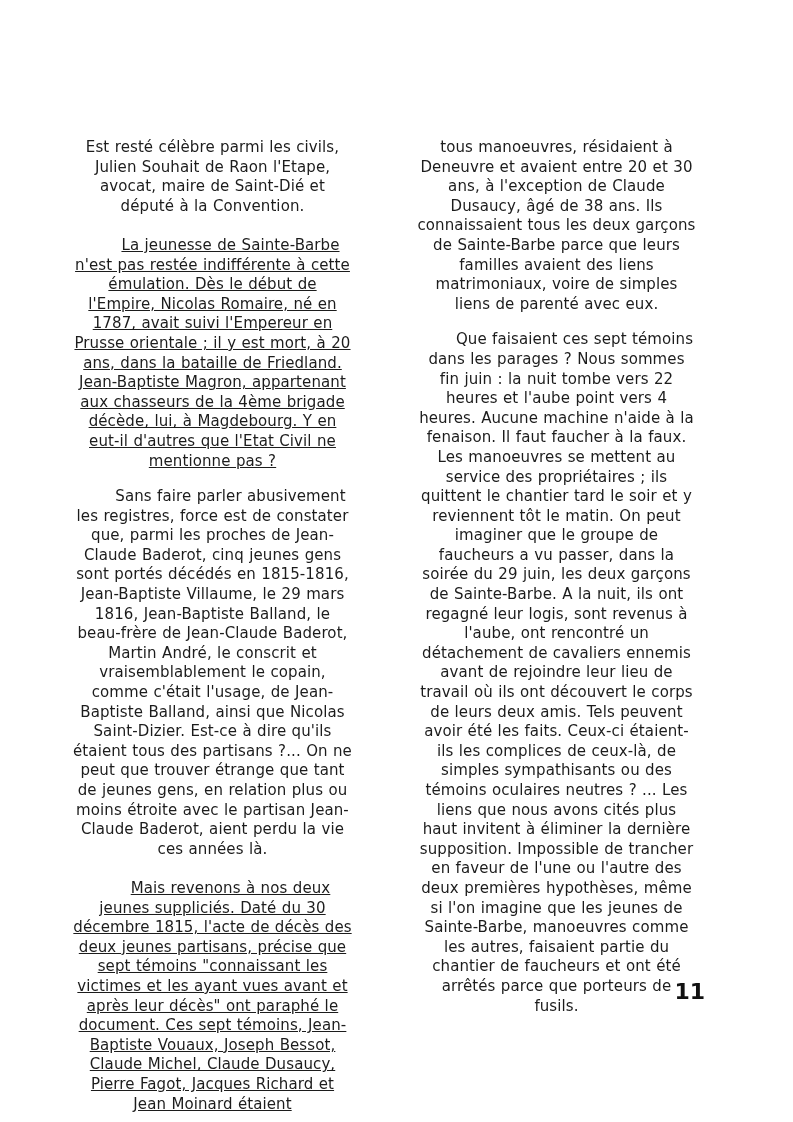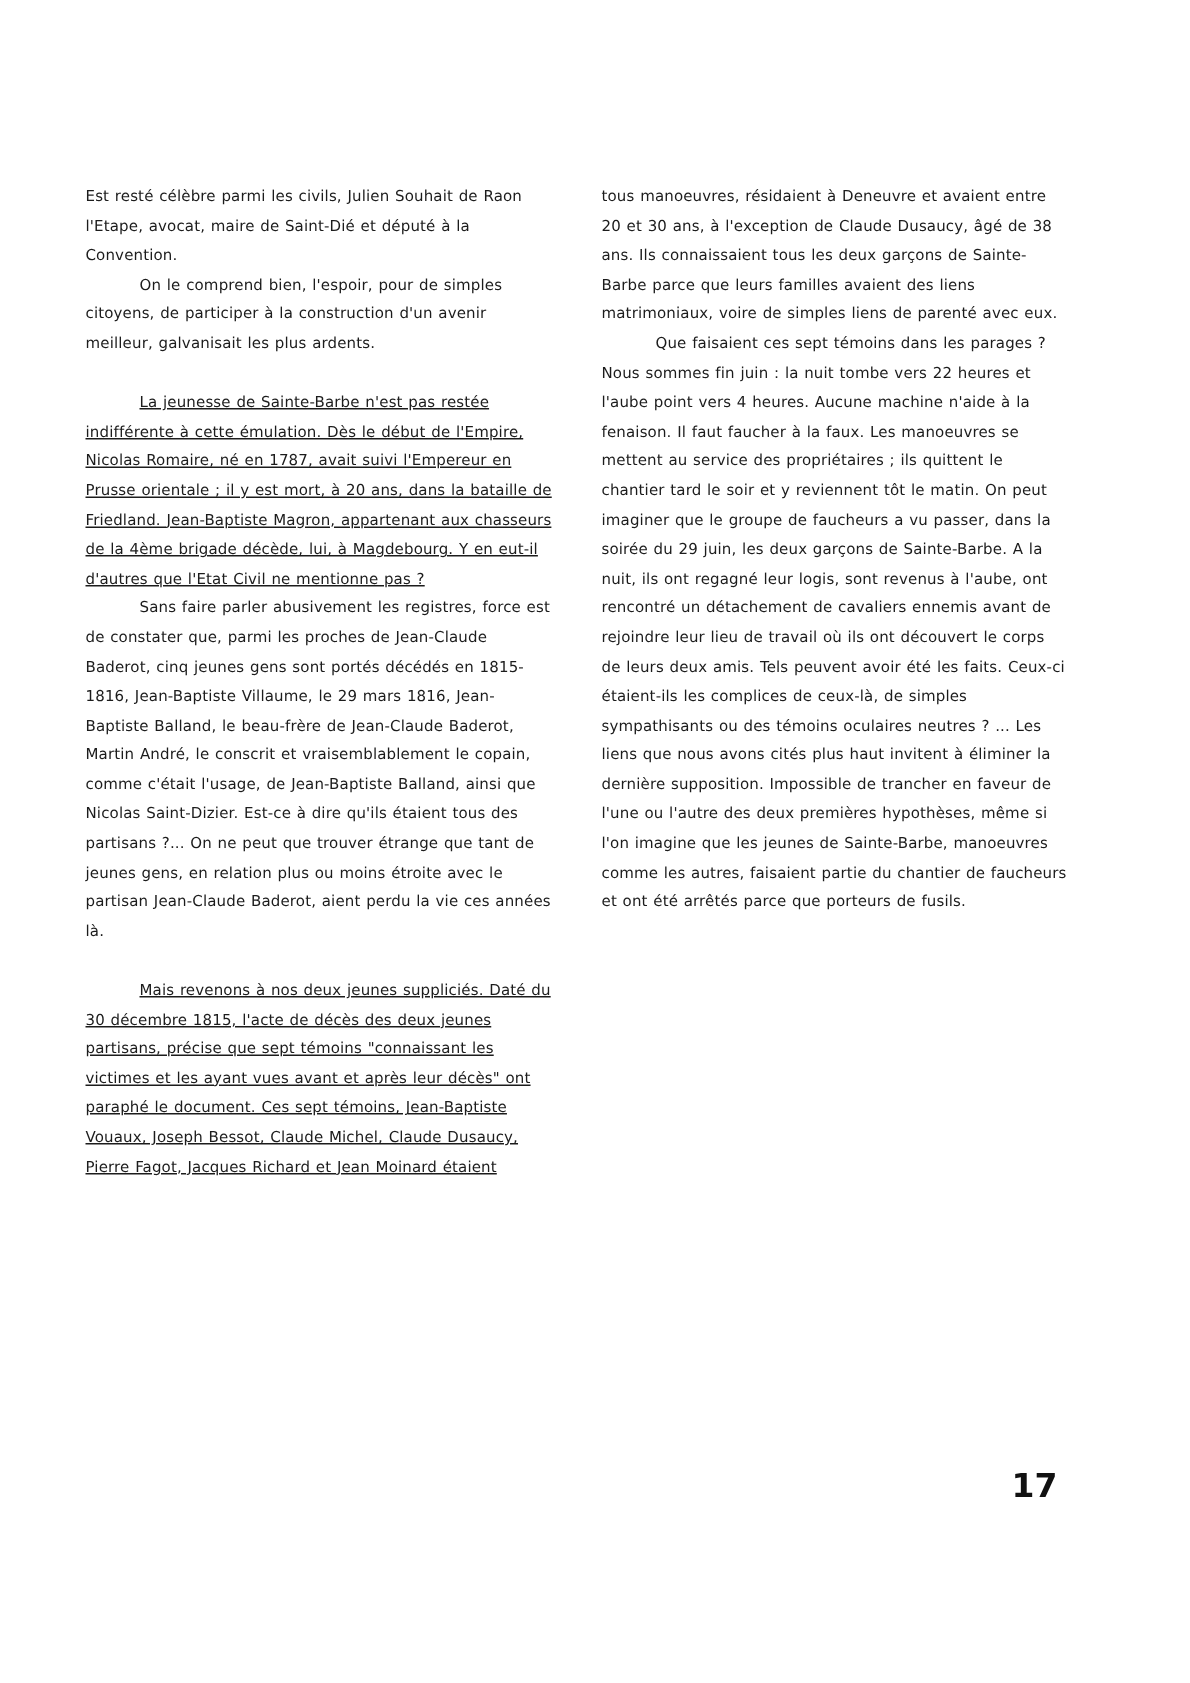--- a/index.html
+++ b/index.html
@@ -22,24 +22,24 @@
     left: 57px;
     width: 655px;
     display: flex;
     gap: 33px;
   }
   .column {
     width: 311px;
     flex: 0 0 311px;
   }
   .para {
-    margin: 0;
-    font-size: 10px;
+    margin: 16px;
+    font-size: 15px;
     line-height: 19.6px;
-    text-align: left;
+    text-align: center;
     letter-spacing: 0.1px;
     word-spacing: 0.5px;
   }
   .para.indent {
     text-indent: 36px;
   }
   .para.gap {
     margin-top: 19.6px;
     text-decoration: underline;
   }
@@ -54,28 +54,27 @@
 </style>
 </head>
 <body>
 
 <div class="page">
 
   <div class="columns">
 
     <div class="column">
       <p class="para">Est resté célèbre parmi les civils, Julien Souhait de Raon l'Etape, avocat, maire de Saint-Dié et député à la Convention.</p>
-      <p class="para indent">On le comprend bien, l'espoir, pour de simples citoyens, de participer à la construction d'un avenir meilleur, galvanisait les plus ardents.</p>
       <p class="para indent gap">La jeunesse de Sainte-Barbe n'est pas restée indifférente à cette émulation. Dès le début de l'Empire, Nicolas Romaire, né en 1787, avait suivi l'Empereur en Prusse orientale ; il y est mort, à 20 ans, dans la bataille de Friedland. Jean-Baptiste Magron, appartenant aux chasseurs de la 4ème brigade décède, lui, à Magdebourg. Y en eut-il d'autres que l'Etat Civil ne mentionne pas ?</p>
       <p class="para indent">Sans faire parler abusivement les registres, force est de constater que, parmi les proches de Jean-Claude Baderot, cinq jeunes gens sont portés décédés en 1815-1816, Jean-Baptiste Villaume, le 29 mars 1816, Jean-Baptiste Balland, le beau-frère de Jean-Claude Baderot, Martin André, le conscrit et vraisemblablement le copain, comme c'était l'usage, de Jean-Baptiste Balland, ainsi que Nicolas Saint-Dizier. Est-ce à dire qu'ils étaient tous des partisans ?... On ne peut que trouver étrange que tant de jeunes gens, en relation plus ou moins étroite avec le partisan Jean-Claude Baderot, aient perdu la vie ces années là.</p>
       <p class="para indent gap">Mais revenons à nos deux jeunes suppliciés. Daté du 30 décembre 1815, l'acte de décès des deux jeunes partisans, précise que sept témoins "connaissant les victimes et les ayant vues avant et après leur décès" ont paraphé le document. Ces sept témoins, Jean-Baptiste Vouaux, Joseph Bessot, Claude Michel, Claude Dusaucy, Pierre Fagot, Jacques Richard et Jean Moinard étaient</p>
     </div>
 
     <div class="column">
       <p class="para">tous manoeuvres, résidaient à Deneuvre et avaient entre 20 et 30 ans, à l'exception de Claude Dusaucy, âgé de 38 ans. Ils connaissaient tous les deux garçons de Sainte-Barbe parce que leurs familles avaient des liens matrimoniaux, voire de simples liens de parenté avec eux.</p>
       <p class="para indent">Que faisaient ces sept témoins dans les parages ?  Nous sommes fin juin : la nuit tombe vers 22 heures et l'aube point vers 4 heures. Aucune machine n'aide à la fenaison. Il faut faucher à la faux. Les manoeuvres se mettent au service des propriétaires ; ils quittent le chantier tard le soir et y reviennent tôt le matin. On peut imaginer que le groupe de faucheurs a vu passer, dans la soirée du 29 juin, les deux garçons de Sainte-Barbe. A la nuit, ils ont regagné leur logis, sont revenus à l'aube, ont rencontré un détachement de cavaliers ennemis avant de rejoindre leur lieu de travail où ils ont découvert le corps de leurs deux amis. Tels peuvent avoir été les faits. Ceux-ci étaient-ils les complices de ceux-là, de simples sympathisants ou des témoins oculaires neutres ? ... Les liens que nous avons cités plus haut invitent à éliminer la dernière supposition. Impossible de trancher en faveur de l'une ou l'autre des deux premières hypothèses, même si l'on imagine que les jeunes de Sainte-Barbe, manoeuvres comme les autres, faisaient partie du chantier de faucheurs et ont été arrêtés parce que porteurs de fusils.</p>
     </div>
 
   </div>
 
-  <div class="page-number">17</div>
+  <div class="page-number">11</div>
 
 </div>
 
 </body></html>

